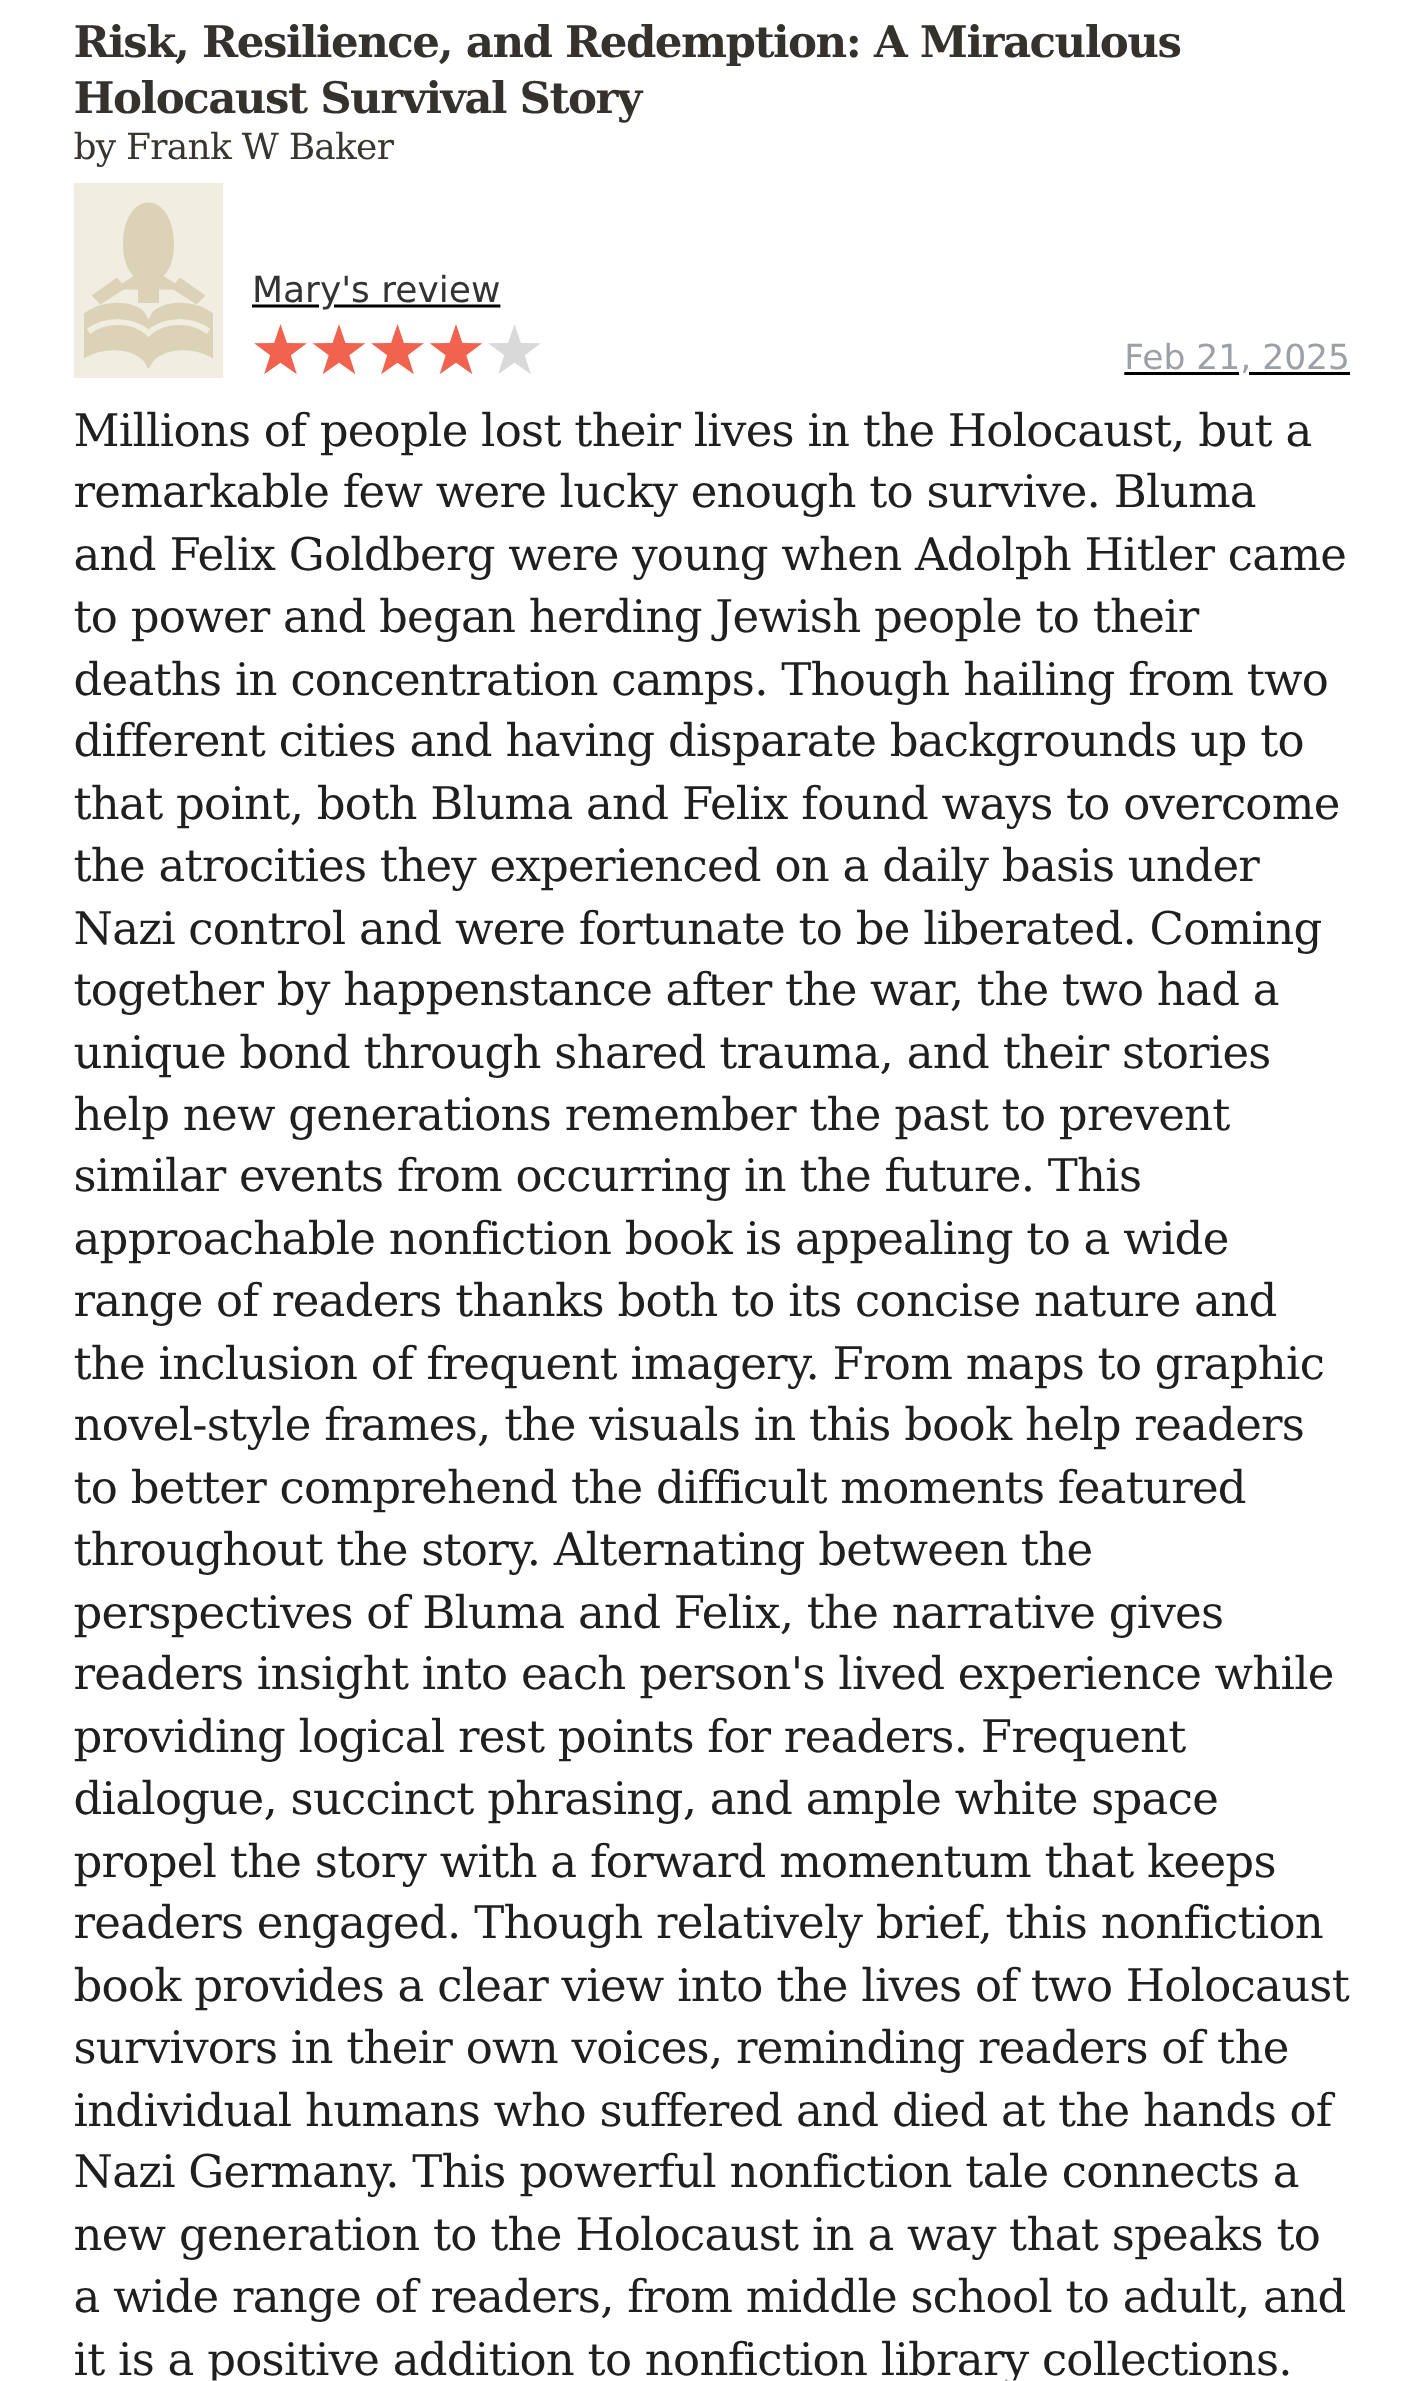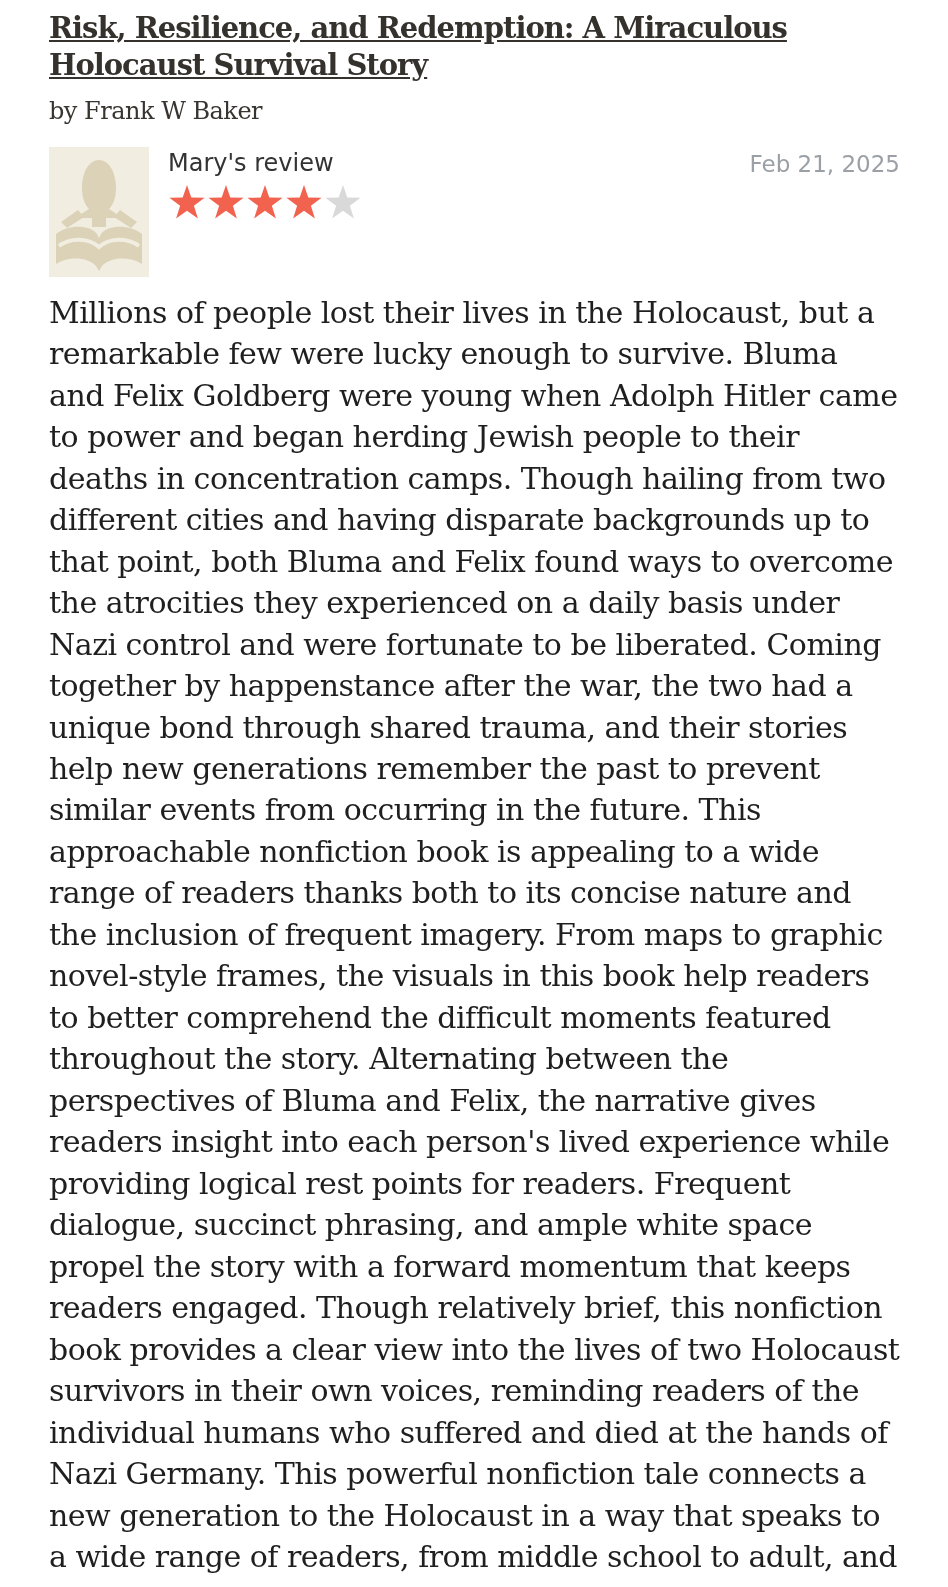--- a/index.html
+++ b/index.html
@@ -18,32 +18,31 @@
     width:948px;height:1587px;overflow:hidden;background:#ffffff;
     font-family:"DejaVu Serif",serif;
   }
   .page{padding:10px 48px 20px 49px;}
   .book-title{
     margin:0;max-width:851px;
     font-family:"DejaVu Serif",serif;font-weight:700;
     font-size:29px;line-height:1.26;letter-spacing:-1px;
     color:var(--title-text);
     cursor:pointer;
-    text-decoration:underline;
   }
   .byline{
-    margin-top:15px;
+    margin-top:2px;
     font-family:"DejaVu Serif",serif;
     font-size:24px;line-height:1.15;letter-spacing:-0.5px;
     color:#383430;
   }
   .byline .author-link{color:#383430;text-decoration:none;cursor:pointer;}
   .review-header{
-    margin-top:21px;
-    display:flex;align-items:flex-start;
+    margin-top:9px;
+    display:flex;align-items:flex-end;text-decoration:underline;
   }
   .avatar{
     width:100px;height:130px;flex:0 0 auto;cursor:pointer;
   }
   .avatar svg{display:block;width:100%;height:100%;}
   .avatar-bg{fill:var(--avatar-bg);}
   .avatar-fg{fill:var(--avatar-fg);}
   .avatar-gap{stroke:var(--avatar-bg);stroke-width:4;fill:none;}
   .review-meta{margin-left:19px;padding-top:2px;}
   .review-title{

